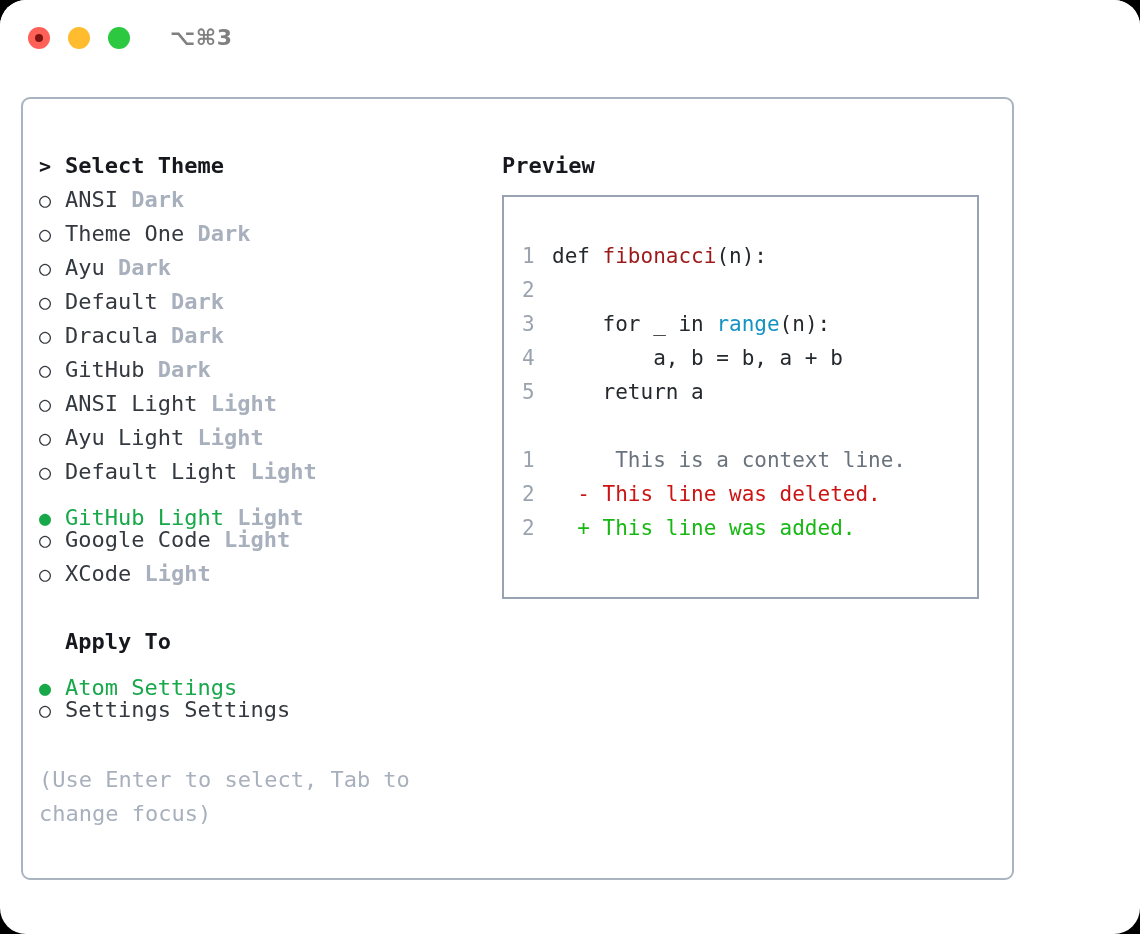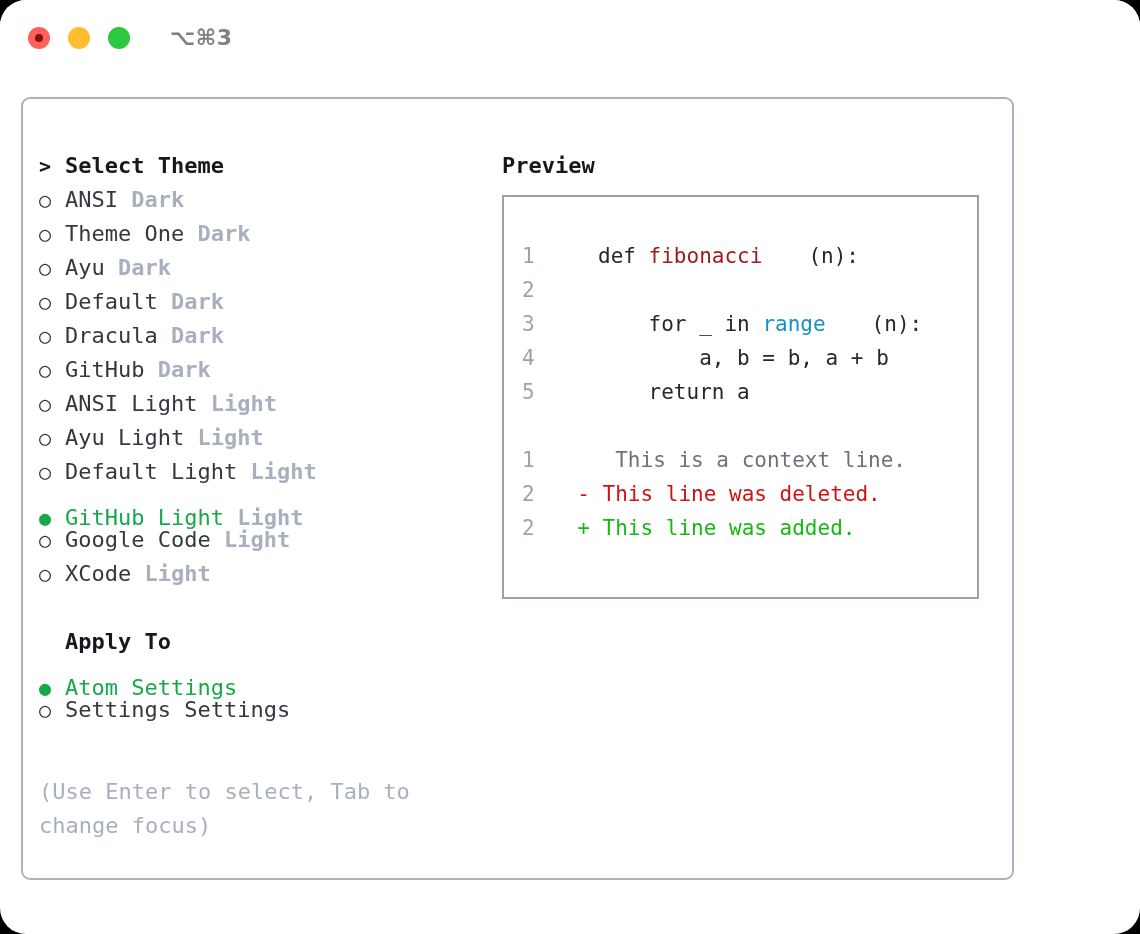--- a/index.html
+++ b/index.html
@@ -77,21 +77,21 @@
     font-size: 20px;
   }
   .marker.sel   { color: #17a84a; }
   .marker.arrow { color: #16181d; font-weight: bold; }
   .opt-label      { color: #34383f; }
   .opt-label.sel  { color: #17a84a; margin-top: 12px; }
   .opt-label.head { color: #16181d; font-weight: bold; }
   .opt-variant    { color: #a8b0bd; font-weight: bold; }
   #section-gap { height: 34px; }
   #hint {
-    margin-top: 48px;
+    margin-top: 36px;
     font-size: 22px;
     line-height: 34px;
     color: #a8b0bd;
     width: 400px;
   }
   
   #right-col {
     position: absolute;
     left: 479px; top: 50px;
     width: 480px;
@@ -114,21 +114,21 @@
     display: flex;
     font-size: 21px;
     line-height: 34px;
     white-space: pre;
   }
   .ln {
     flex: 0 0 30px;
     color: #9aa3ae;
     text-align: left;
   }
-  .code-text { color: #24292e; margin-left: 46px; }
+  .code-text { color: #24292e; }
   .blank-line { height: 34px; }
   .tok-fn   { color: #9e1a1a; }
   .tok-num  { color: #0a7a72; }
   .tok-call { color: #1592c4; }
   .diff-ctx { color: #6a737d; }
   .diff-del { color: #cc1414; }
   .diff-add { color: #17b814; }
 </style>
 </head>
 <body>

